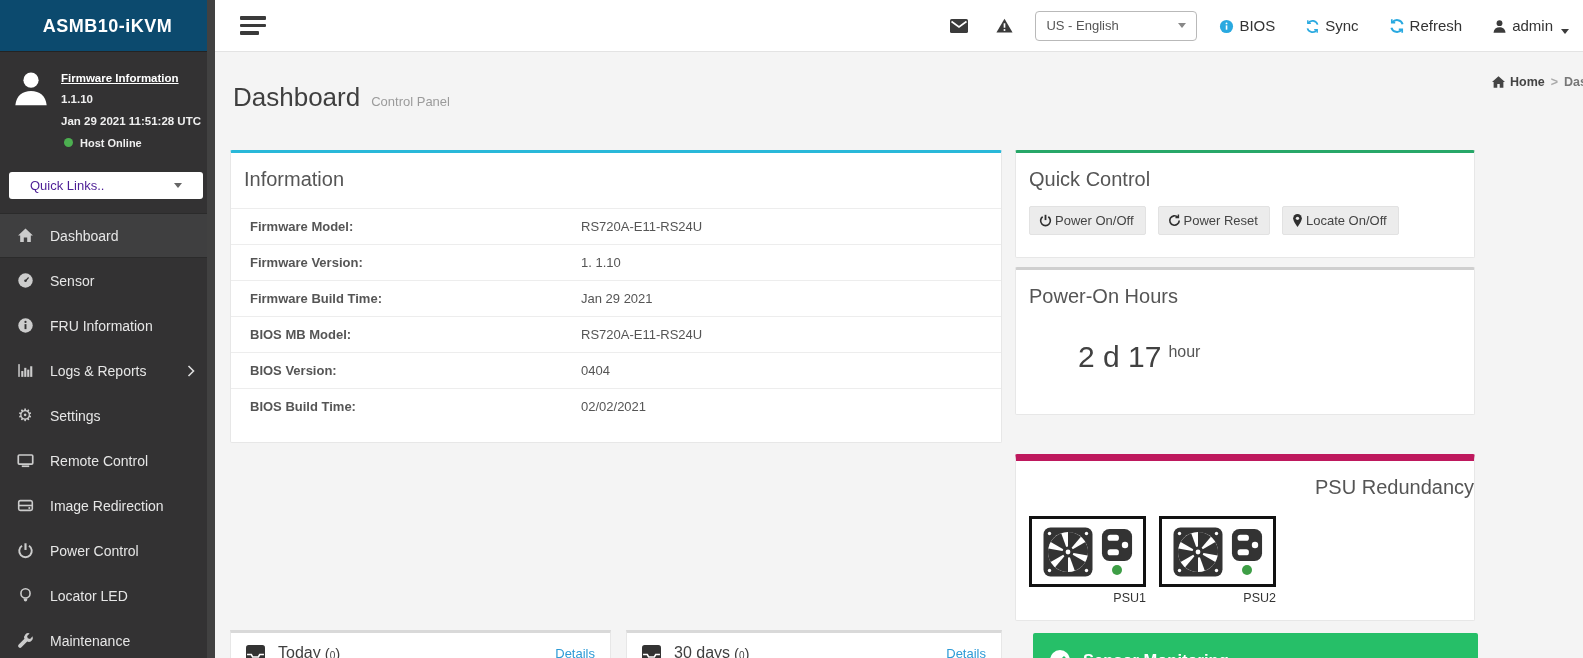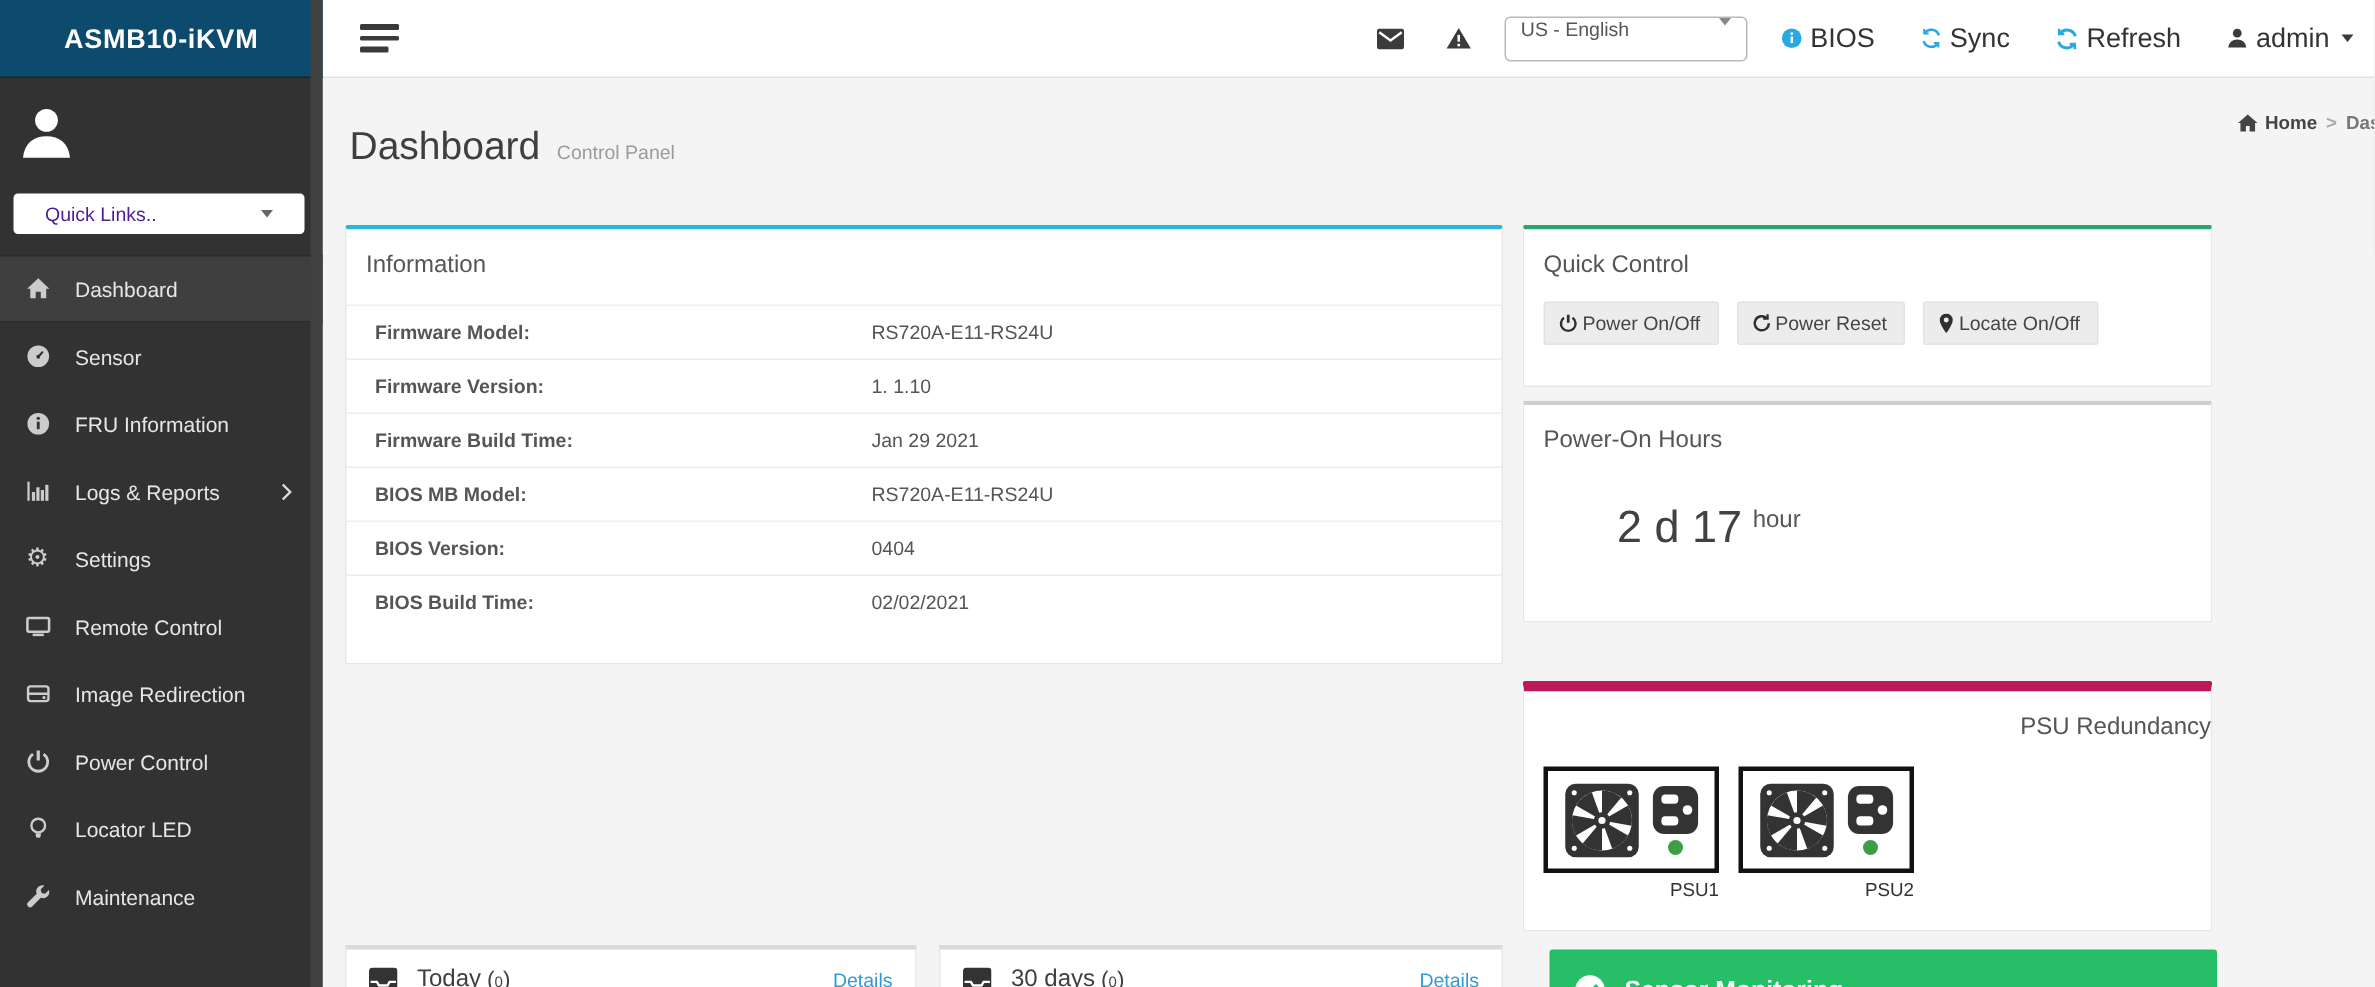--- a/index.html
+++ b/index.html
@@ -39,39 +39,39 @@
   
   .topbar {
     position:absolute; left:215px; top:0; width:1368px; height:52px; background:#ffffff;
     border-bottom:1px solid #e3e3e3; display:flex; align-items:center; padding:0 14px 0 25px;
   }
   .hamburger { width:26px; cursor:pointer; }
   .hamburger span { display:block; height:3.5px; background:#3a3a3a; border-radius:1px; margin-bottom:4px; }
   .hamburger span:nth-child(3) { width:19px; margin-bottom:0; }
   .tb-right { margin-left:auto; display:flex; align-items:center; }
   .tb-ic { color:#3b3b3b; cursor:pointer; }
-  .tb-item { display:flex; align-items:center; gap:5px; font-size:18px; color:#333; cursor:pointer; }
+  .tb-item { display:flex; align-items:flex-end; gap:5px; font-size:15px; color:#333; cursor:pointer; }
   .lang-select {
     width:162px; height:30px; border:1px solid #b9b9b9; border-radius:4px; background:#fff;
-    display:flex; padding:0 10px; font-size:13px; color:#555; margin-left:22px; cursor:pointer;
+    display:flex; align-items:center; padding:0 10px; font-size:13px; color:#555; margin-left:22px; cursor:pointer;
   }
   .lang-select .caret-dn { margin-left:auto; color:#888; } .ml22 { margin-left:22px; } .ml28 { margin-left:28px; } .ml30 { margin-left:30px; }
 
   
   .page-head { position:absolute; left:233px; top:82px; display:flex; align-items:baseline; gap:11px; }
   .page-title { font-size:26px; font-weight:500; color:#3f3f3f; }
   .page-sub { font-size:13px; color:#9b9b9b; }
   .breadcrumb { position:absolute; left:1492px; top:75px; display:flex; align-items:center; gap:6px; font-size:12.5px; color:#555; white-space:nowrap;font-weight:bold; }
   .breadcrumb .sep { color:#aaa; }
   .breadcrumb .cur { color:#777; }
   .bc-home { color:#444; cursor:pointer; display:flex; align-items:center; gap:5px; }
 
   
   .panel { position:absolute; background:#fff; border:1px solid #e7e7e7; border-radius:2px; }
-  .panel-title { font-size:16px; color:#555; padding:15px 0 0 13px; font-weight:400; }
+  .panel-title { font-size:20px; color:#555; padding:15px 0 0 13px; font-weight:400; }
 
   .info-panel { left:230px; top:150px; width:772px; height:293px; border-top:3px solid #29b8d9; }
   .info-rows { margin-top:17px; }
   .info-row { display:flex; border-top:1px solid #ededed; padding:10px 0 10px 19px; font-size:13px; color:#555; }
   .info-row .lbl { width:331px; flex:none;font-weight:bold; }
 
   .quick-panel { left:1015px; top:150px; width:460px; height:108px; border-top:3px solid #27a768; }
   .qc-btns { display:flex; gap:12px; margin:15px 0 0 13px; }
   .qc-btn {
     background:#ececec; border:1px solid #e2e2e2; border-radius:2px; padding:6px 11px 6px 9px;
@@ -119,20 +119,29 @@
   <aside class="sidebar">
     <div class="sb-title">ASMB10-iKVM</div>
 
     <div class="sb-user">
       <span class="avatar">
         <svg viewBox="0 0 16 16" fill="currentColor">
             <circle cx="8" cy="4.3" r="3.2"></circle>
             <path d="M1.4 14.8c.4-4 3-6 6.6-6s6.2 2 6.6 6z"></path>
           </svg>
       </span>
+      <div class="sb-user-info">
+        <a class="fw-link">Firmware Information</a>
+        <div>1.1.10</div>
+        <div>Jan 29 2021 11:51:28 UTC</div>
+        <div class="host-status">
+          <span class="dot"></span>
+          <span>Host Online</span>
+        </div>
+      </div>
     </div>
 
     <div class="quick-links">
       <span>Quick Links..</span>
       <span class="caret-dn"></span>
     </div>
 
     <nav class="menu">
       <div class="mi active">
         <span class="mi-ic">

